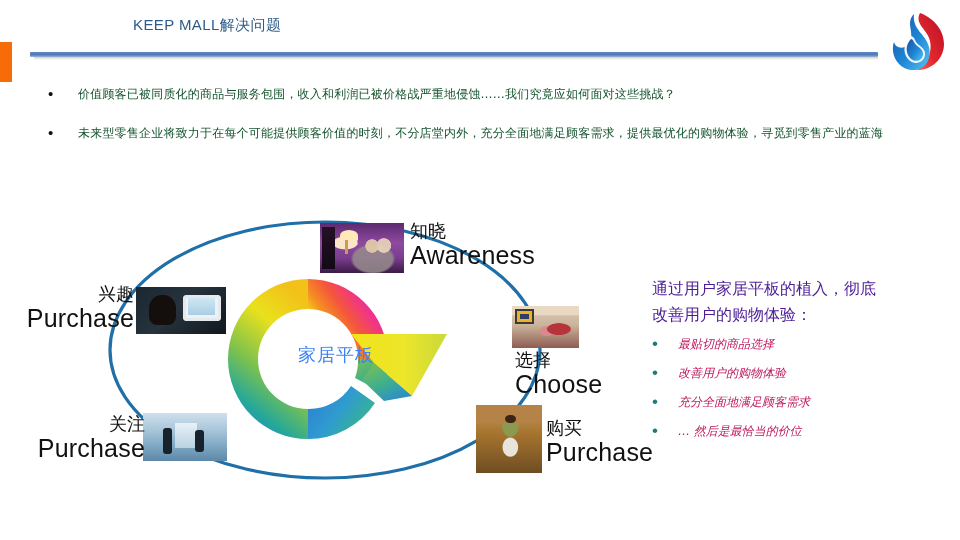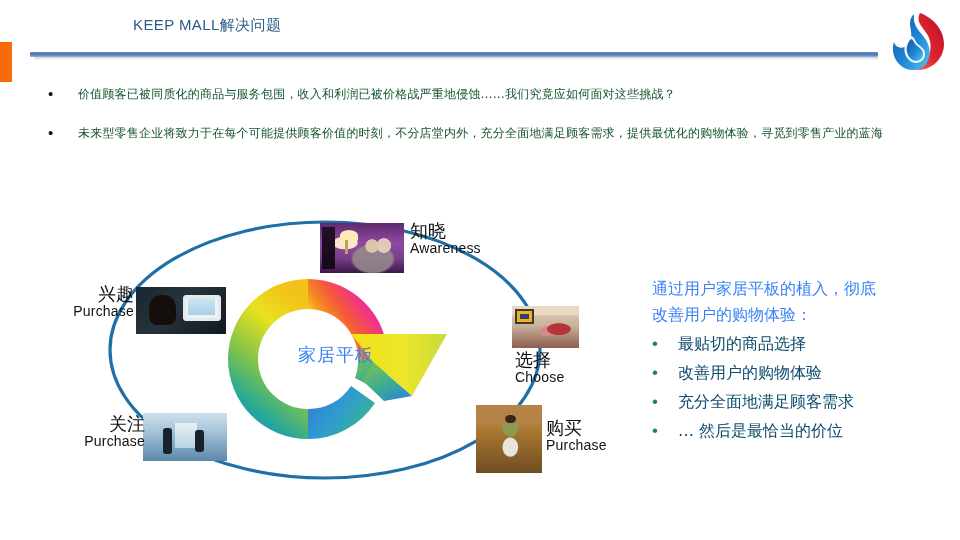--- a/index.html
+++ b/index.html
@@ -133,37 +133,38 @@
   .ph-attention .p1{left:24%;top:32%;}
   .ph-attention .p2{left:62%;top:36%;height:22px;}
   .ph-attention .hall{
     position:absolute;left:38%;top:20%;width:26%;height:52%;
     background:linear-gradient(180deg,#e8f1f7,#b9d2e2);
   }
 
   
   .cyc-label{position:absolute;color:#111;line-height:1.12;}
   .cyc-label .cn{font-size:18px;display:block;font-family:"DejaVu Sans","Liberation Sans",sans-serif;}
-  .cyc-label .en{font-size:14px;display:block;letter-spacing:.2px;text-align:right;}
+  .cyc-label .en{font-size:25px;display:block;letter-spacing:.2px;text-align:right;}
   .ta-right{text-align:right;}
   .ta-left{text-align:left;}
 
   
   .right-block{position:absolute;left:652px;top:276px;width:300px;}
   .rb-line{
-    font-size:16px;line-height:26px;color:#3b82f6;
+    font-size:16px;line-height:26px;color:#4c1d95;
     font-family:"DejaVu Sans","Liberation Sans",sans-serif;
   }
   .rb-item{display:flex;align-items:flex-start;margin-top:3px;}
   .rb-dot{
     flex:none;width:26px;color:#1F7A7A;font-size:17px;line-height:26px;text-align:left;
   }
   .rb-txt{
-    font-size:16px;line-height:26px;color:#0c4a6e;
+    font-size:12px;line-height:26px;color:#be185d;
     font-family:"DejaVu Sans","Liberation Sans",sans-serif;
+    font-style:italic;
   }
   .donut-label{
     position:absolute;color:#3b82f6;font-size:18px;
     font-family:"DejaVu Sans","Liberation Sans",sans-serif;
     letter-spacing:1px;white-space:nowrap;
   }
 </style>
 </head>
 <body>
 

